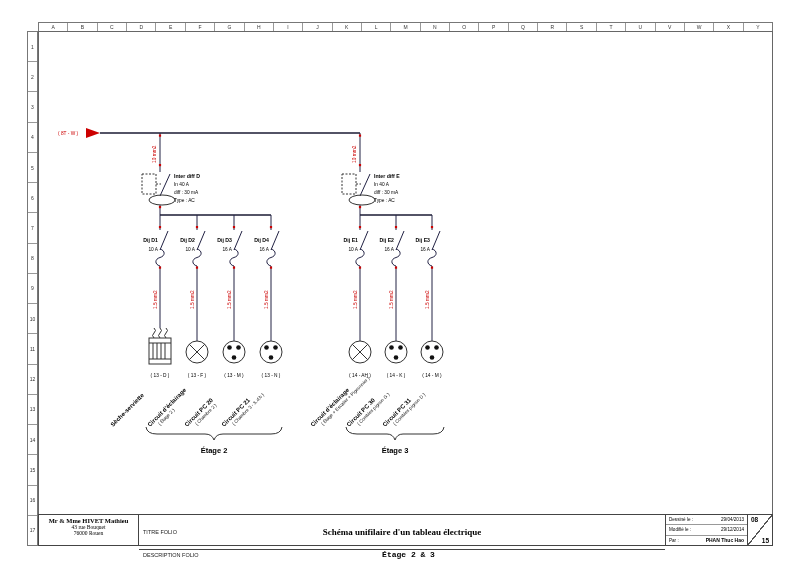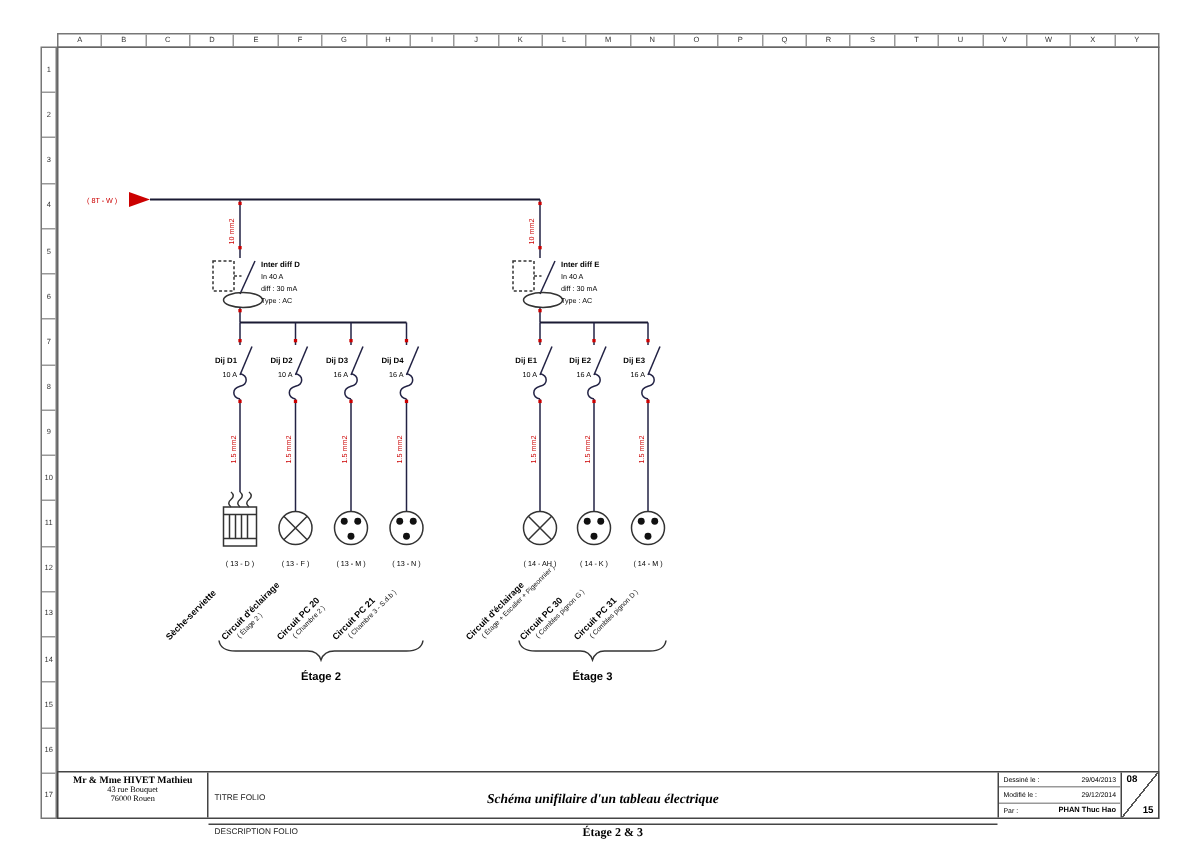--- a/index.html
+++ b/index.html
@@ -35,22 +35,22 @@
   .titleblock { position:absolute; left:38px; top:514px; width:735px; height:32px;
     border:1px solid #444; box-sizing:border-box; display:flex; background:#fff; }
   .tb-client { width:100px; border-right:1px solid #444; text-align:center;
     font-family:"Liberation Serif", serif; padding-top:2px; box-sizing:border-box; }
   .tb-client-name { font-size:6.5px; font-weight:bold; }
   .tb-client-addr { font-size:5.5px; }
   .tb-folio { flex:1; display:flex; flex-direction:column; border-right:1px solid #444; }
   .tb-folio-row { flex:1; position:relative; display:flex; align-items:center; }
   .tb-folio-row.first { border-bottom:1px solid #444; }
   .tb-folio-label { position:absolute; left:4px; font-size:5.5px; color:#222; }
-  .tb-title { margin:12px auto; font-family:"Liberation Serif", serif; font-weight:bold; font-size:9px;font-style:italic; }
-  .tb-subtitle { margin:0 auto; font-family:Liberation Serif, serif; font-weight:bold; font-size:8px;padding-left:13px; }
+  .tb-title { margin:12px auto; font-family:"Liberation Serif", serif; font-weight:bold; font-size:9px; }
+  .tb-subtitle { margin:0 auto; font-family:Liberation Mono, monospace; font-weight:bold; font-size:8px;padding-left:13px; }
   .tb-dates { width:82px; border-right:1px solid #444; display:flex; flex-direction:column;
     font-size:4.6px; box-sizing:border-box; }
   .tb-date-row { flex:1; display:flex; align-items:center; justify-content:space-between;
     padding:0 3px; border-bottom:1px solid #999; }
   .tb-date-row:last-child { border-bottom:none; }
   .tb-author { font-weight:bold; font-size:5px; }
   .tb-page { width:24px; position:relative;
     background:linear-gradient(to bottom right, transparent 48.5%, #555 48.5%, #555 51.5%, transparent 51.5%); }
   .tb-page-top { position:absolute; top:1px; left:3px; font-size:6.5px; font-weight:bold; }
   .tb-page-bottom { position:absolute; bottom:1px; right:3px; font-size:6.5px; font-weight:bold; }

